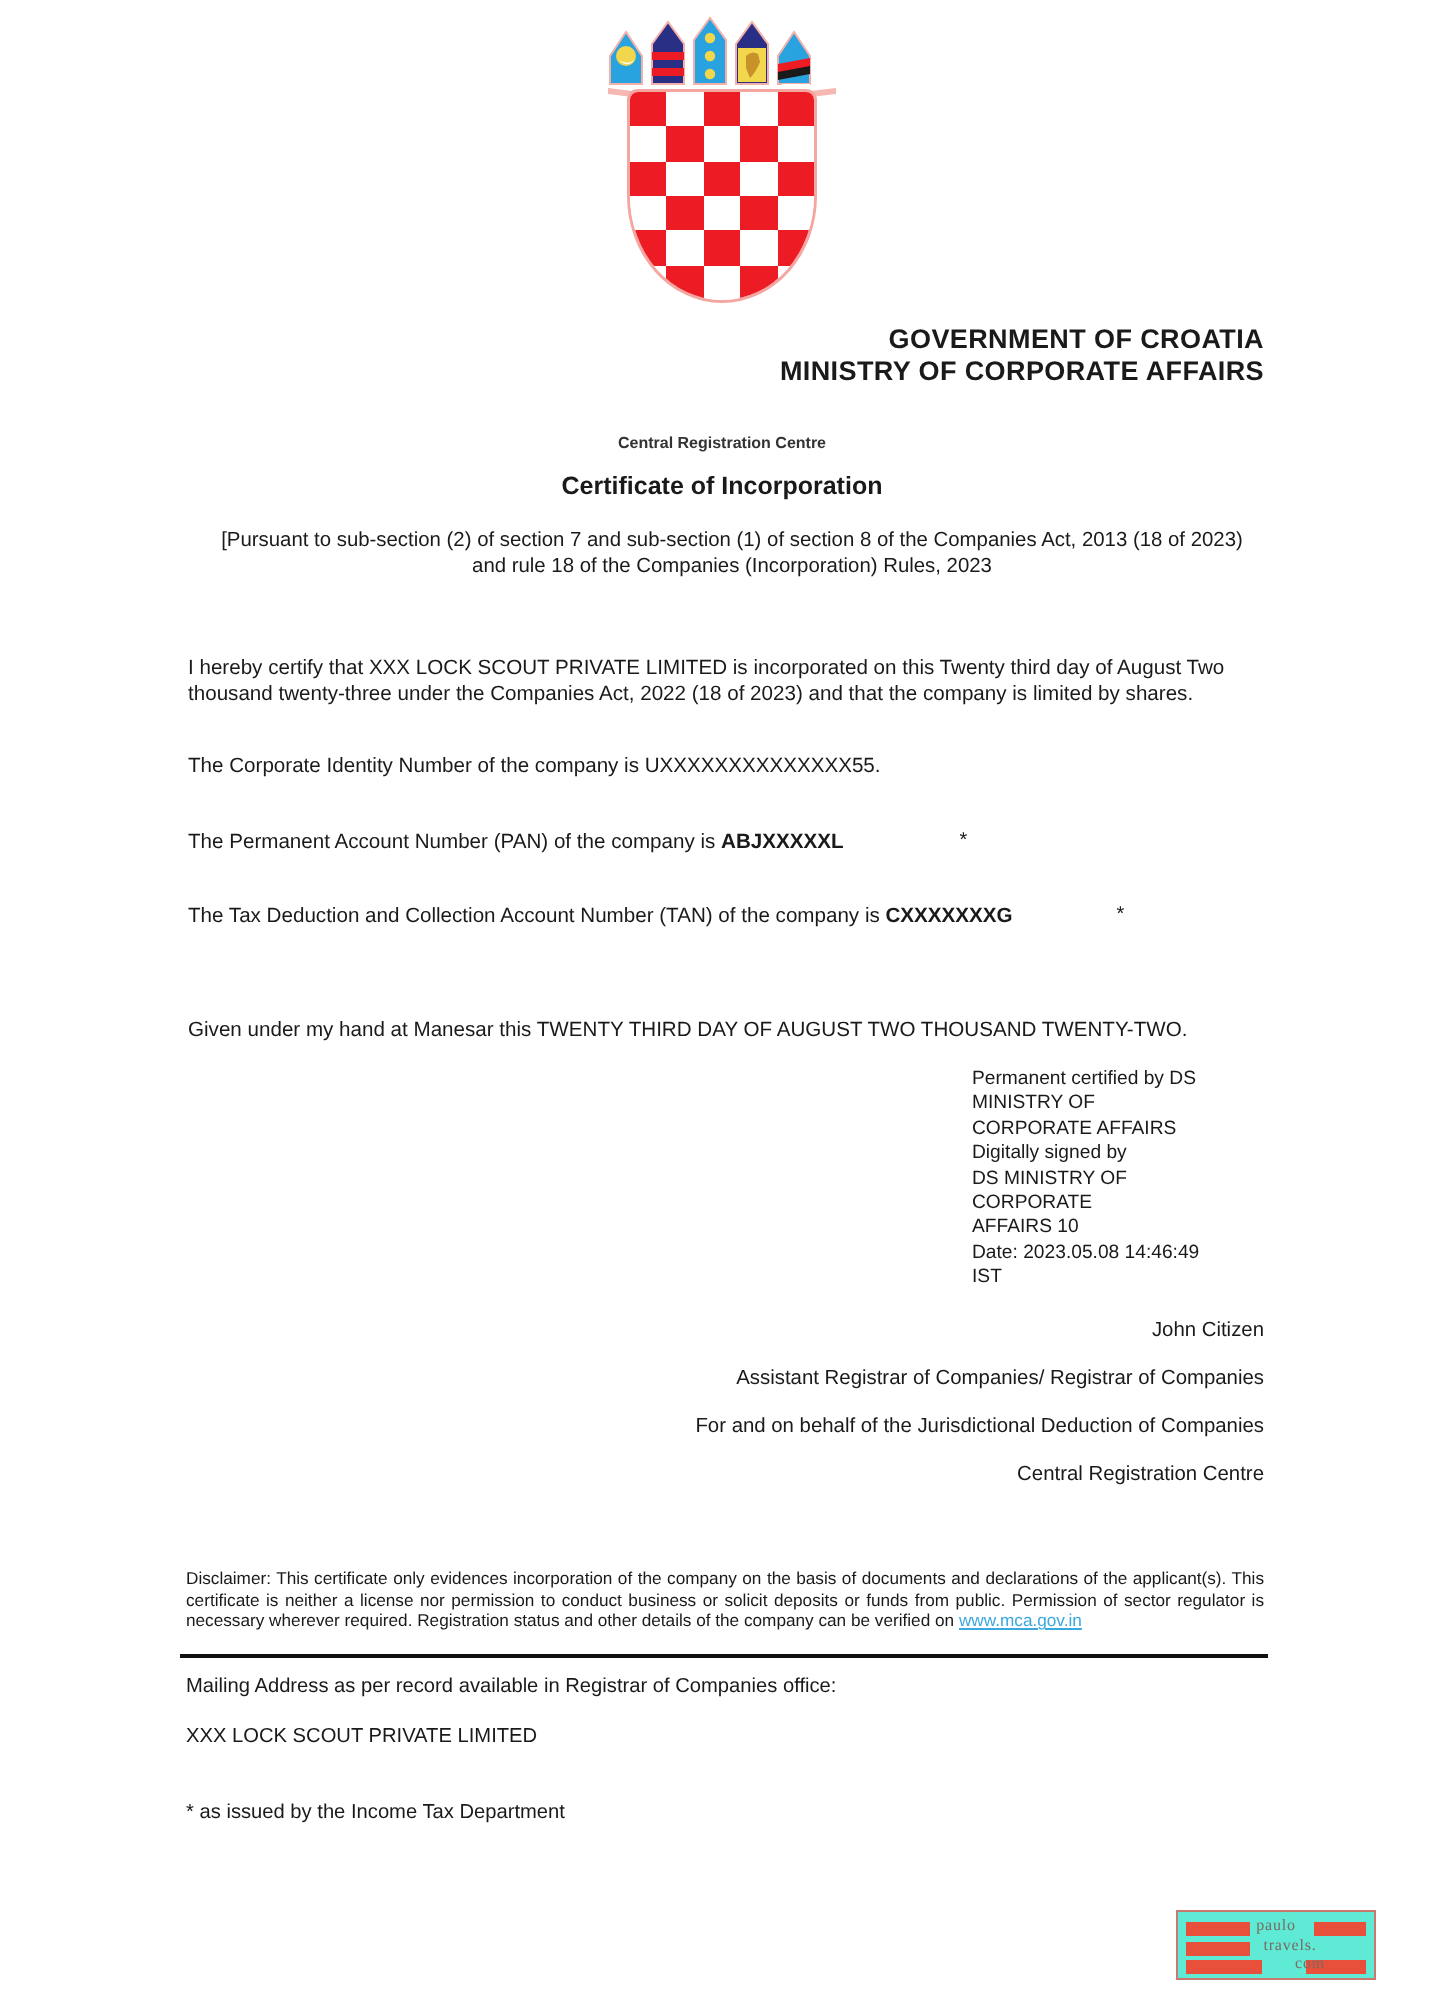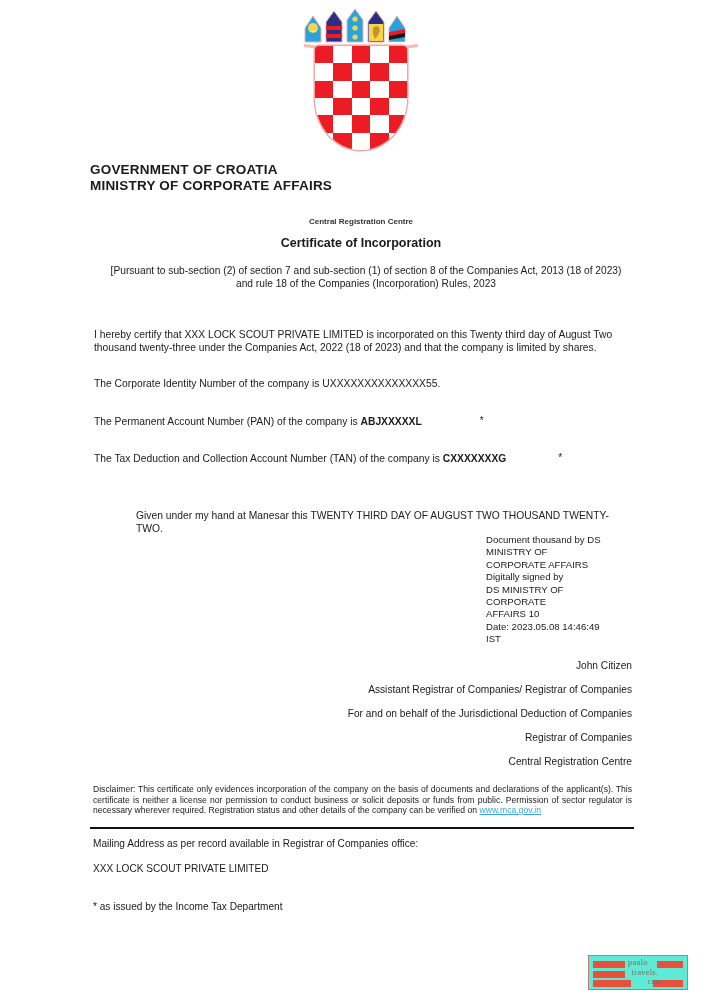--- a/index.html
+++ b/index.html
@@ -67,21 +67,21 @@
   }
   .checker i { display: block; }
   .checker i.r { background: #ec1b24; }
   .checker i.w { background: #ffffff; }
 
   
   .gov-title {
     position: absolute;
     top: 162px;
     left: 0; right: 0;
-    text-align: left;
+    text-align: right;
     font-weight: bold;
     font-size: 13.5px;
     line-height: 15.5px;
     letter-spacing: 0.2px;
   }
   .crc-small {
     position: absolute;
     top: 217px;
     left: 0; right: 0;
     text-align: center;
@@ -125,21 +125,20 @@
     vertical-align: 1px;
   }
   .ast.wide { margin-left: 52px; }
 
   .given {
     position: absolute;
     left: 4px; right: 0;
     top: 510px;
     font-size: 10.3px;
     line-height: 12.6px;
-    margin-left: 42px;
   }
 
   
   .dsc {
     position: absolute;
     left: 396px;
     top: 534px;
     width: 180px;
     font-size: 9.6px;
     line-height: 12.4px;
@@ -312,36 +311,35 @@
       <p class="para"><span>The Corporate Identity Number of the company is </span><span>UXXXXXXXXXXXXXX55.</span></p>
 
       <p class="para"><span>The Permanent Account Number (PAN) of the company is </span><span class="b">ABJXXXXXL</span><span class="ast">*</span></p>
 
       <p class="para tight"><span>The Tax Deduction and Collection Account Number (TAN) of the company is </span><span class="b">CXXXXXXXG</span><span class="ast wide">*</span></p>
     </div>
 
     <div class="given">Given under my hand at Manesar this TWENTY THIRD DAY OF AUGUST TWO THOUSAND TWENTY-TWO.</div>
 
     <div class="dsc">
-      <div>Document thousand by DS</div>
+      <div>Permanent certified by DS</div>
       <div>MINISTRY OF</div>
       <div>CORPORATE AFFAIRS</div>
       <div>Digitally signed by</div>
       <div>DS MINISTRY OF</div>
       <div>CORPORATE</div>
       <div>AFFAIRS 10</div>
       <div>Date: 2023.05.08 14:46:49</div>
       <div>IST</div>
     </div>
 
     <div class="sig-lines">
       <div>John Citizen</div>
       <div>Assistant Registrar of Companies/ Registrar of Companies</div>
       <div>For and on behalf of the Jurisdictional Deduction of Companies</div>
-      <div>Registrar of Companies</div>
       <div>Central Registration Centre</div>
     </div>
 
     <div class="disclaimer"><span>Disclaimer: This certificate only evidences incorporation of the company on the basis of documents and declarations of the applicant(s). This certificate is neither a license nor permission to conduct business or solicit deposits or funds from public. Permission of sector regulator is necessary wherever required. Registration status and other details of the company can be verified on </span><a href="#">www.mca.gov.in</a></div>
     <div class="rule"></div>
 
     <div class="mailing">
       <div>Mailing Address as per record available in Registrar of Companies office:</div>
       <div class="gap"></div>
       <div class="addr-line">XXX LOCK SCOUT PRIVATE LIMITED</div>

